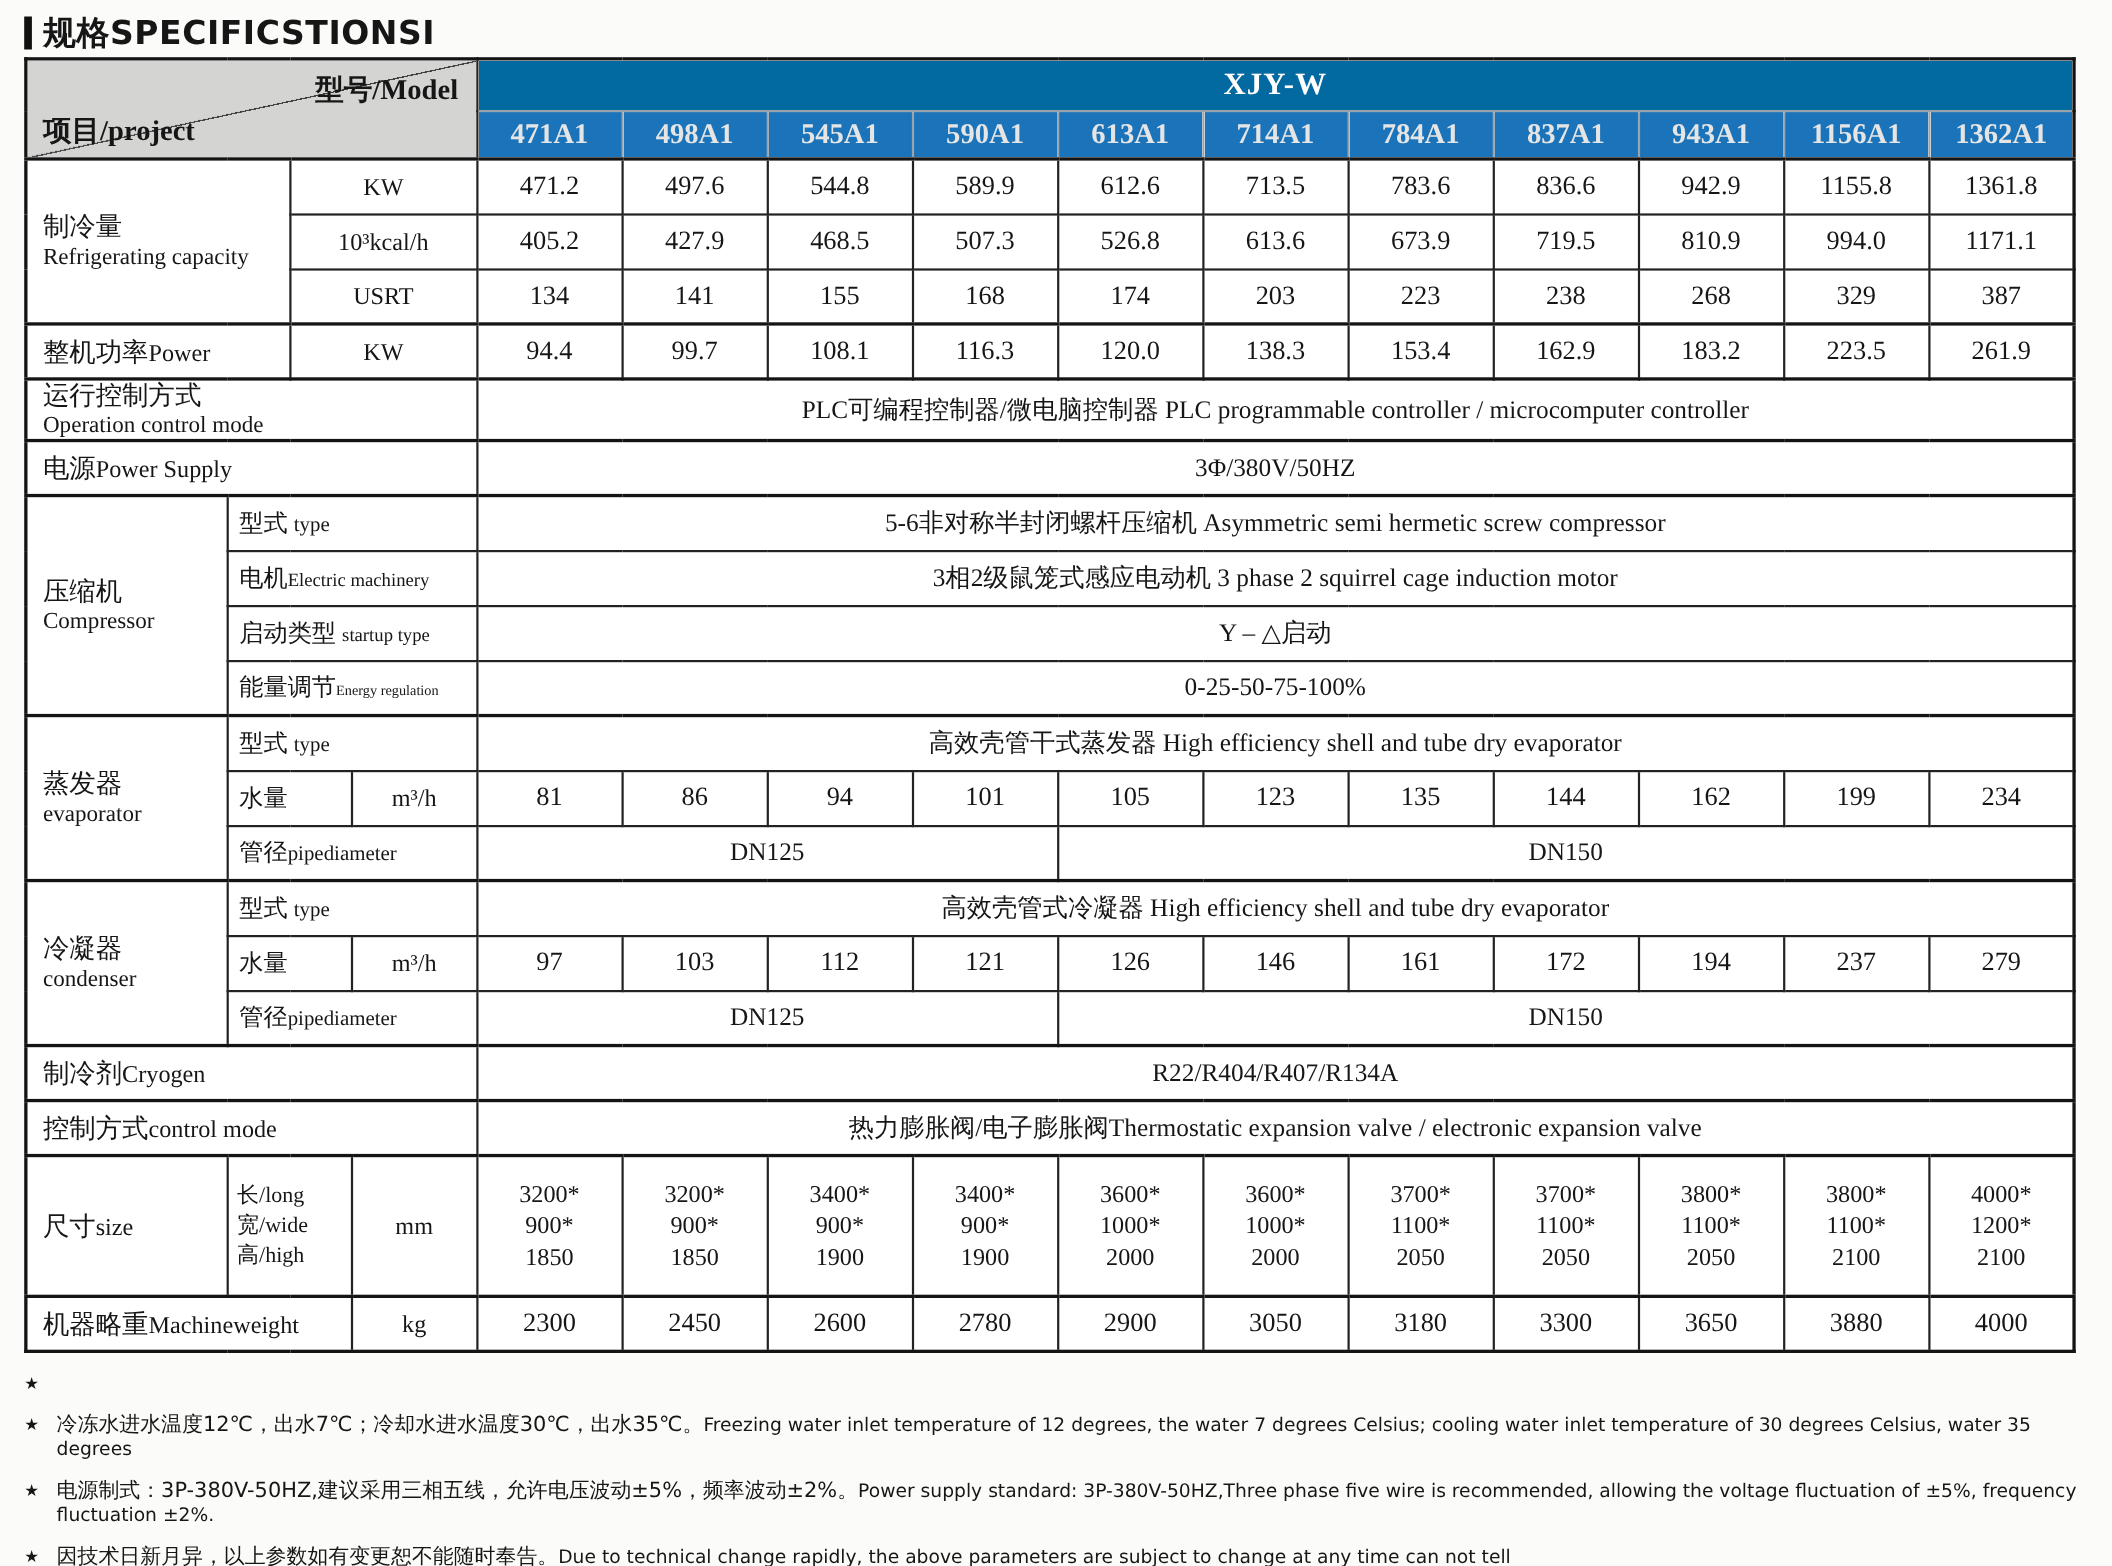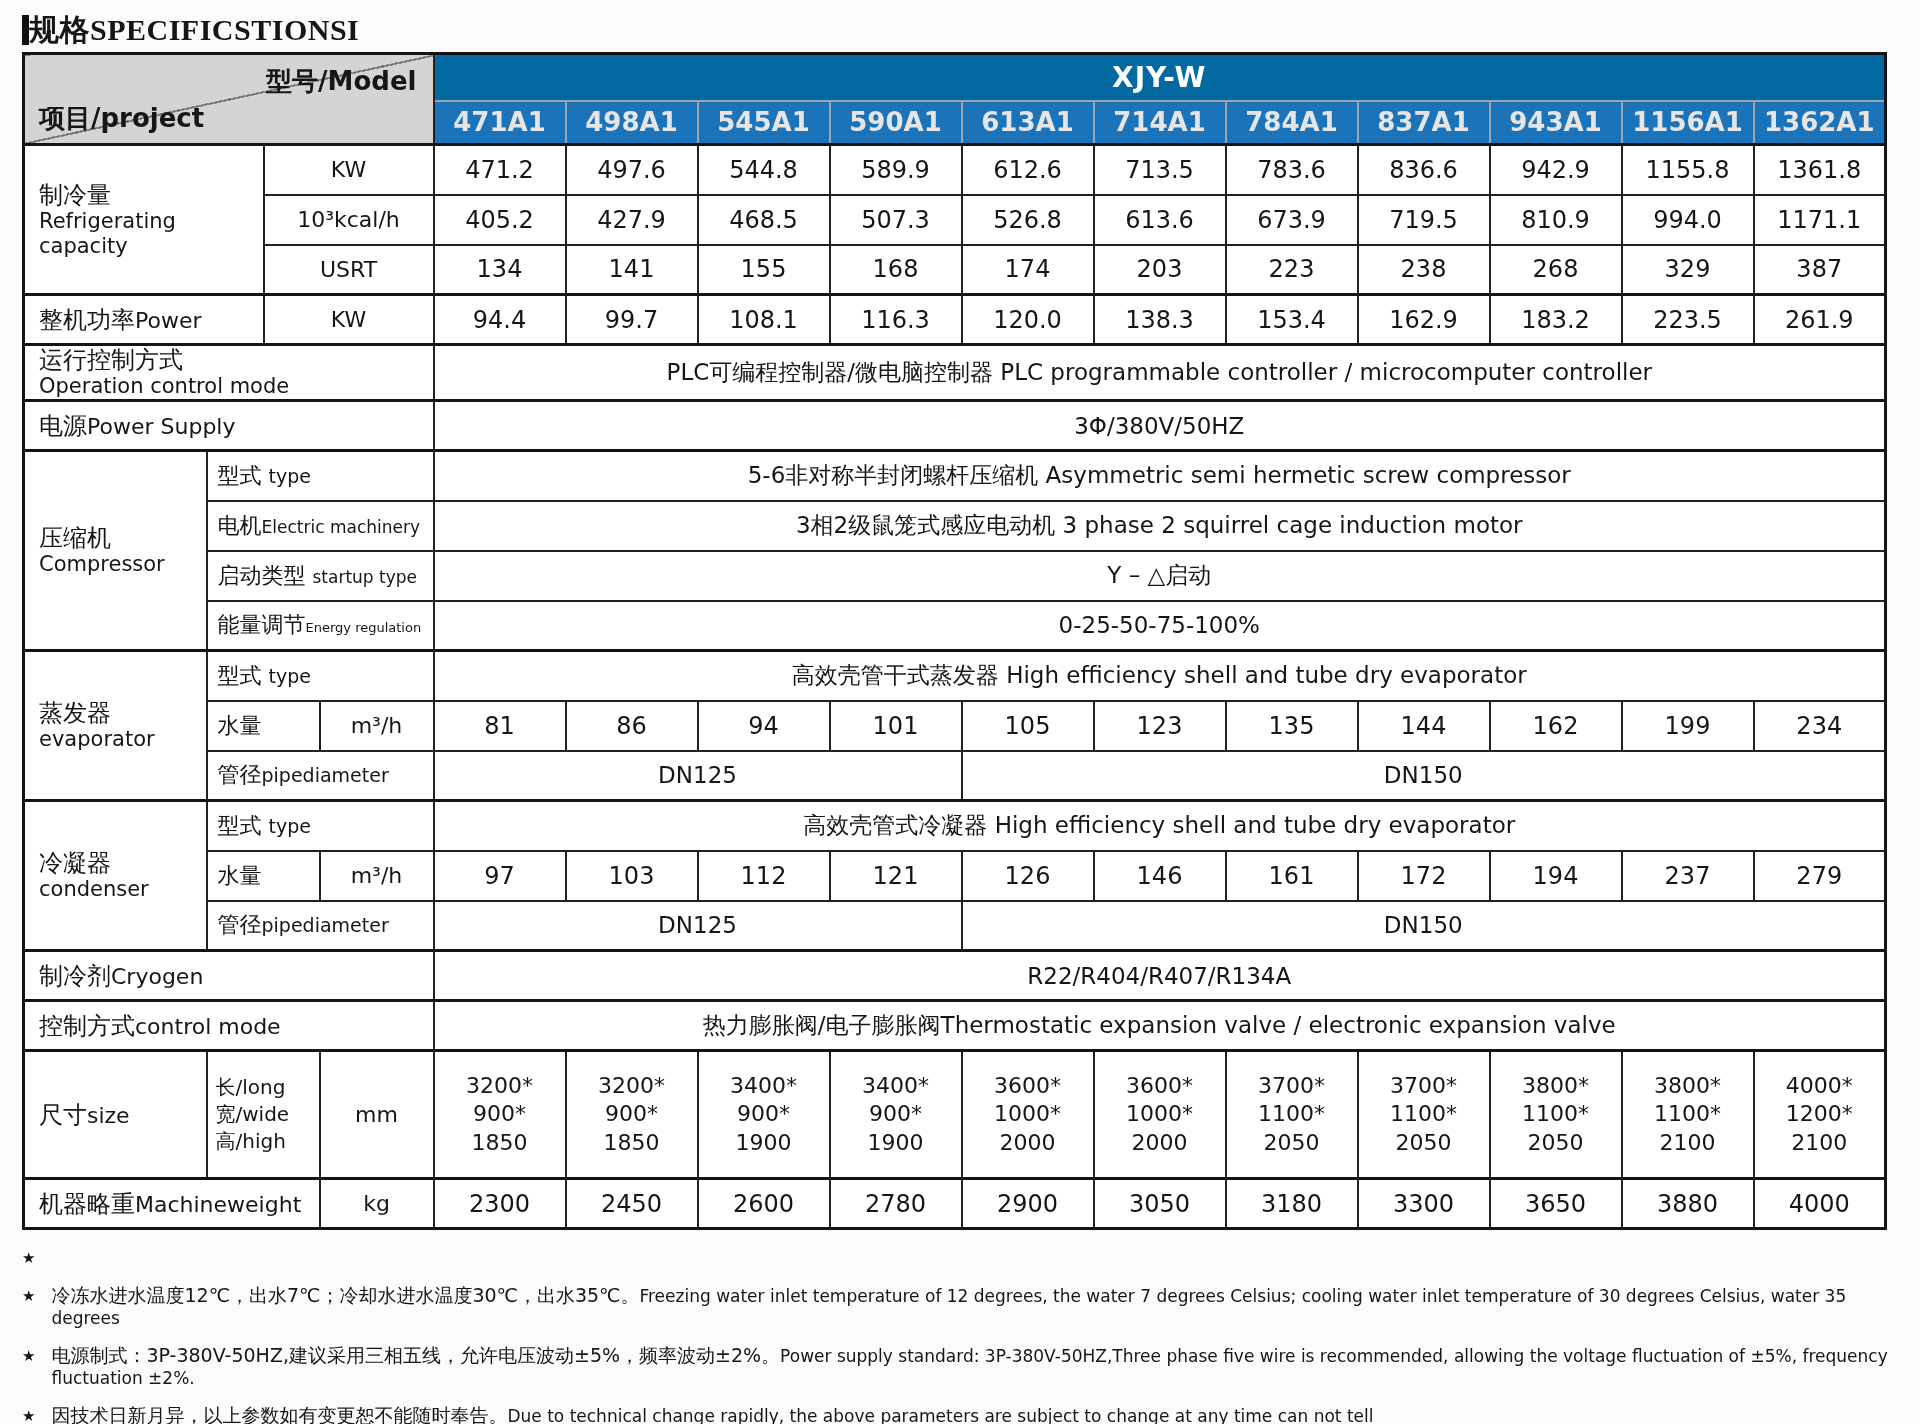--- a/index.html
+++ b/index.html
@@ -4,27 +4,27 @@
 <style>
   html,body{margin:0;padding:0;}
   body{
     width:1920px;height:1424px;overflow:hidden;
     background:#fbfbf9;color:#161616;
     font-family:"DejaVu Sans","Liberation Sans",sans-serif;
     -webkit-font-smoothing:antialiased;
   }
   .page{position:relative;padding:10px 0 0 22px;}
 
-  .title-row{display:flex;align-items:center;height:40px;margin-bottom:2px;font-family:Liberation Serif, serif;}
+  .title-row{display:flex;align-items:center;gap:10px;height:40px;margin-bottom:2px;}
   .title-bar{width:7px;height:30px;background:#101010;}
   .title{font-size:30px;font-weight:bold;letter-spacing:.5px;}
 
   table.spec{
     border-collapse:collapse;table-layout:fixed;width:1862px;
-    border:3px solid #141414;background:#fff;
+    border:3px solid #141414;background:#fff;font-family:Liberation Serif, serif;
   }
   td{border:2px solid #222;padding:0 2px;vertical-align:middle;overflow:hidden;}
   tr{height:50px;}
   tr.h-band{height:47px;}
   tr.h-models{height:44px;}
   tr.h-op{height:56px;}
   tr.h-size{height:128px;}
   tr.sec > td{border-top-width:3px;border-top-color:#141414;}
 
   td.corner{

